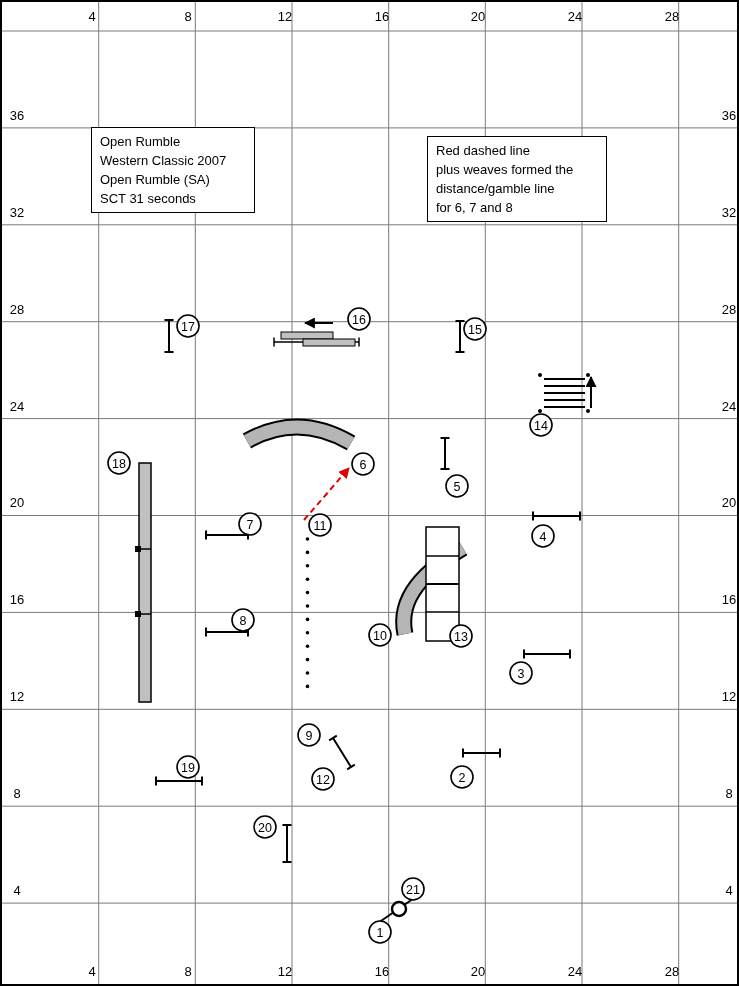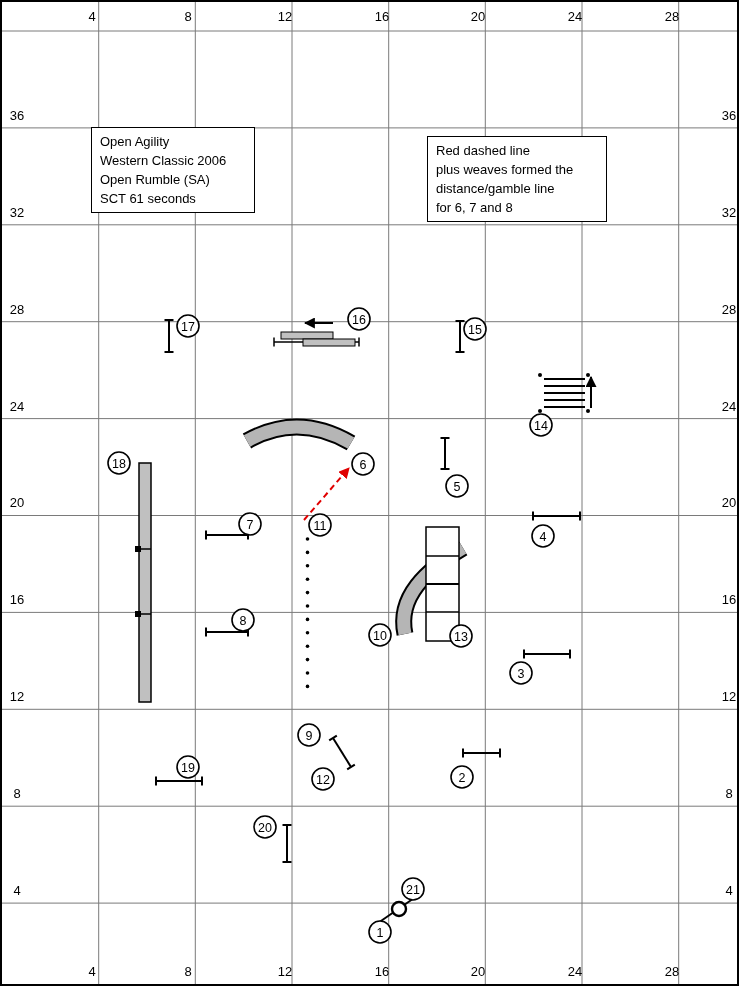--- a/index.html
+++ b/index.html
@@ -266,24 +266,24 @@
         <circle cx="263" cy="825" r="11" fill="#fff" stroke="#000000" stroke-width="1.6"></circle>
         <text x="263" y="829.5" text-anchor="middle" font-size="12.5" fill="#000">20</text>
       </g>
       <g>
         <circle cx="411" cy="887" r="11" fill="#fff" stroke="#000000" stroke-width="1.6"></circle>
         <text x="411" y="891.5" text-anchor="middle" font-size="12.5" fill="#000">21</text>
       </g>
     </svg>
 
   <div class="textbox" id="title-box">
-    <div>Open Agility</div>
-    <div>Western Classic 2006</div>
+    <div>Open Rumble</div>
+    <div>Western Classic 2007</div>
     <div>Open Rumble (SA)</div>
-    <div>SCT 61 seconds</div>
+    <div>SCT 31 seconds</div>
   </div>
 
   <div class="textbox" id="note-box">
     <div>Red dashed line</div>
     <div>plus weaves formed the</div>
     <div>distance/gamble line</div>
     <div>for 6, 7 and 8</div>
   </div>
 </div>
 

